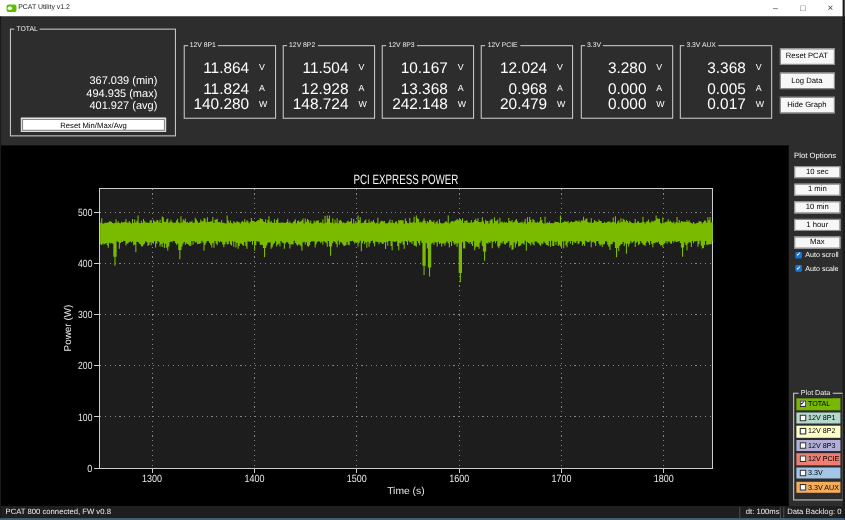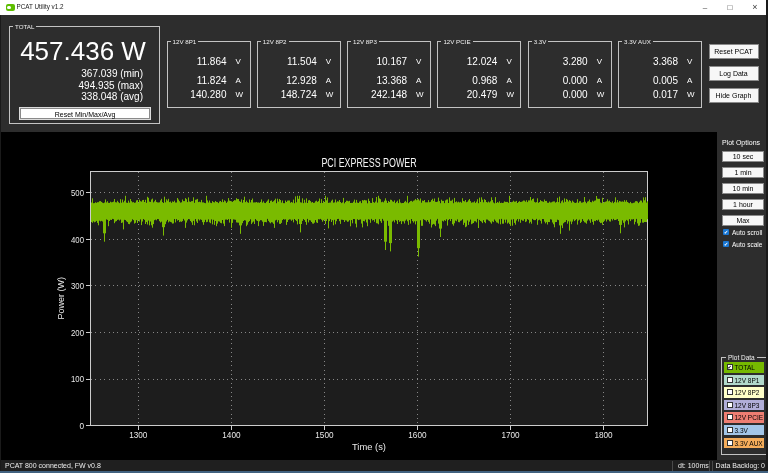--- a/index.html
+++ b/index.html
@@ -15,21 +15,21 @@
 .glab { position:absolute; top:-4px; left:3px; background:#2d2d2d; padding:0 2px; font-size:6.2px; color:#f0f0f0; line-height:8px; }
 #totalbox { left:9px; top:11px; width:151px; height:98px; }
 #bigval { position:absolute; left:0; top:11.3px; width:100%; text-align:center; font-size:26px; color:#fff; line-height:26px; padding-right:3px; }
 .mline { position:absolute; right:16px; font-size:10px; color:#fff; line-height:11px; }
 #resetmma { position:absolute; left:9px; top:79.5px; width:132px; height:13.5px; background:#fff; border:1px solid #dcdcdc; box-shadow:inset 0 0 0 1px #8a8a8a; font-size:7px; color:#000; text-align:center; line-height:13px; }
 .vbox { top:26px; width:84px; height:67px; }
 .vrow { position:absolute; left:0; width:100%; height:19px; }
 .vrow:nth-of-type(1) { top:10px; }
 .vrow:nth-of-type(2) { top:29.2px; }
 .vrow:nth-of-type(3) { top:43px;text-decoration:underline; }
-.num { position:absolute; right:23px; top:0; font-size:10px; color:#fff; line-height:19px; }
+.num { position:absolute; right:23px; top:0; font-size:14px; color:#fff; line-height:19px; }
 .unit { position:absolute; left:68px; top:0; font-size:8px; color:#fff; line-height:20px; }
 .tbtn { position:absolute; left:708.5px; width:50px; height:15px; background:#f7f7f7; border:1px solid #8a8a8a; font-size:7px; color:#000; text-align:center; line-height:13px; }
 #chartwrap { position:absolute; left:0; top:132px; width:718px; height:328px; }
 .ctitle { font:12.4px "Liberation Sans",sans-serif; fill:#f5f5f5; }
 .alab { font:9.5px "Liberation Sans",sans-serif; fill:#e8e8e8; }
 .ylt { font:9px "Liberation Sans",sans-serif; fill:#e8e8e8; }
 .grid { stroke:#878787; stroke-width:1; stroke-dasharray:1 3.4; shape-rendering:crispEdges; }
 .tick { stroke:#cccccc; stroke-width:1; shape-rendering:crispEdges; }
 #sidebar { position:absolute; left:717px; top:132px; width:51px; height:328px; background:#2d2d2d; }
 #plotopt { position:absolute; left:714px; top:139px; width:54px; font-size:7px; color:#fff; text-align:center; }
@@ -54,24 +54,23 @@
   <div id="titlebar">
     <div id="ticon"></div>
     <div id="ttext">PCAT Utility v1.2</div>
     <div class="wbtn" style="left:693px;">–</div>
     <div class="wbtn" style="left:718px;">□</div>
     <div class="wbtn" style="left:743px;font-size:9px;">×</div>
   </div>
   <div id="topbar">
     <div class="gbox" id="totalbox">
       <span class="glab">TOTAL</span>
-      <div id="bigval">457.436 W</div>
       <div class="mline" style="top:41px;">367.039 (min)</div>
       <div class="mline" style="top:52.7px;">494.935 (max)</div>
-      <div class="mline" style="top:64.4px;">338.048 (avg)</div>
+      <div class="mline" style="top:64.4px;">401.927 (avg)</div>
       <div id="resetmma">Reset Min/Max/Avg</div>
     </div>
     <div class="gbox vbox" style="left:166.5px">
         <span class="glab">12V 8P1</span>
         <div class="vrow">
           <span class="num">11.864</span>
           <span class="unit">V</span>
         </div>
         <div class="vrow">
           <span class="num">11.824</span>

